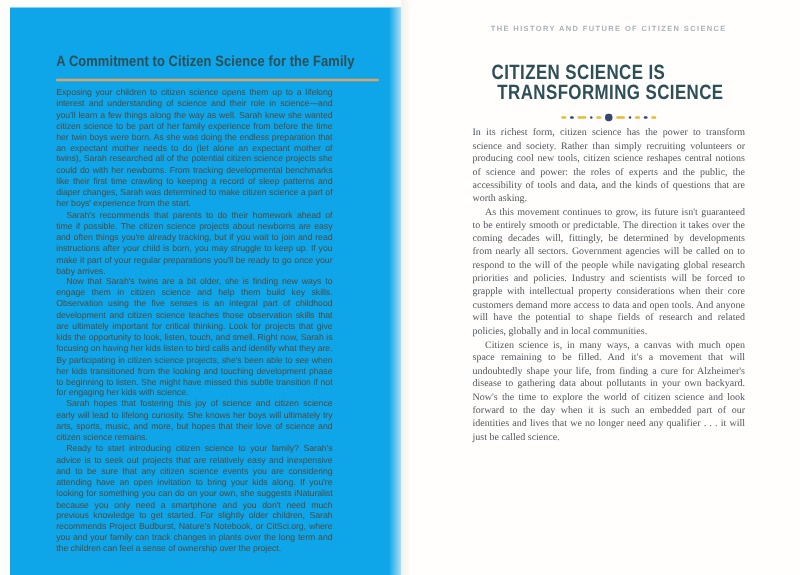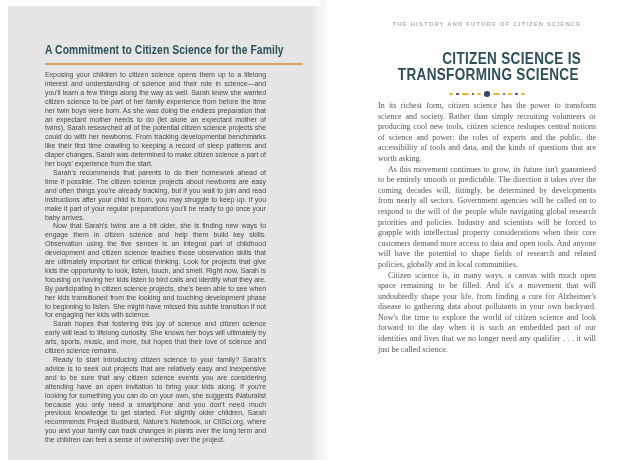--- a/index.html
+++ b/index.html
@@ -10,21 +10,21 @@
     position: relative;
     overflow: hidden;
   }
   .spread { position: absolute; inset: 0; }
 
   
   .left-page {
     position: absolute;
     left: 8px; top: 6px;
     width: 313px; height: 454px;
-    background: #e5e5e5;
+    background: #0ea5e9;
   }
   .left-page::after {
     content: "";
     position: absolute; right: 0; top: 0; bottom: 0; width: 10px;
     background: linear-gradient(to right, rgba(255,255,255,0), rgba(255,255,255,0.65));
   }
   .left-content {
     position: absolute; left: 37px; top: 34px; width: 258px;
   }
   .left-heading {
@@ -72,21 +72,21 @@
     margin-top: 21px;
     text-align: center;
     font-size: 6px;
     font-weight: bold;
     letter-spacing: 1.1px;
     color: #a9b2b8;
     white-space: nowrap;
   }
   .chapter-title {
     margin-top: 24px;
-    text-align: right;
+    text-align: left;
     color: #2d4f58;
     font-weight: bold;
     font-size: 16.5px;
     line-height: 15.5px;
   }
   .chapter-title .title-line {
     display: inline-block;
     transform: scaleX(0.82);
     transform-origin: center;
     white-space: nowrap;

